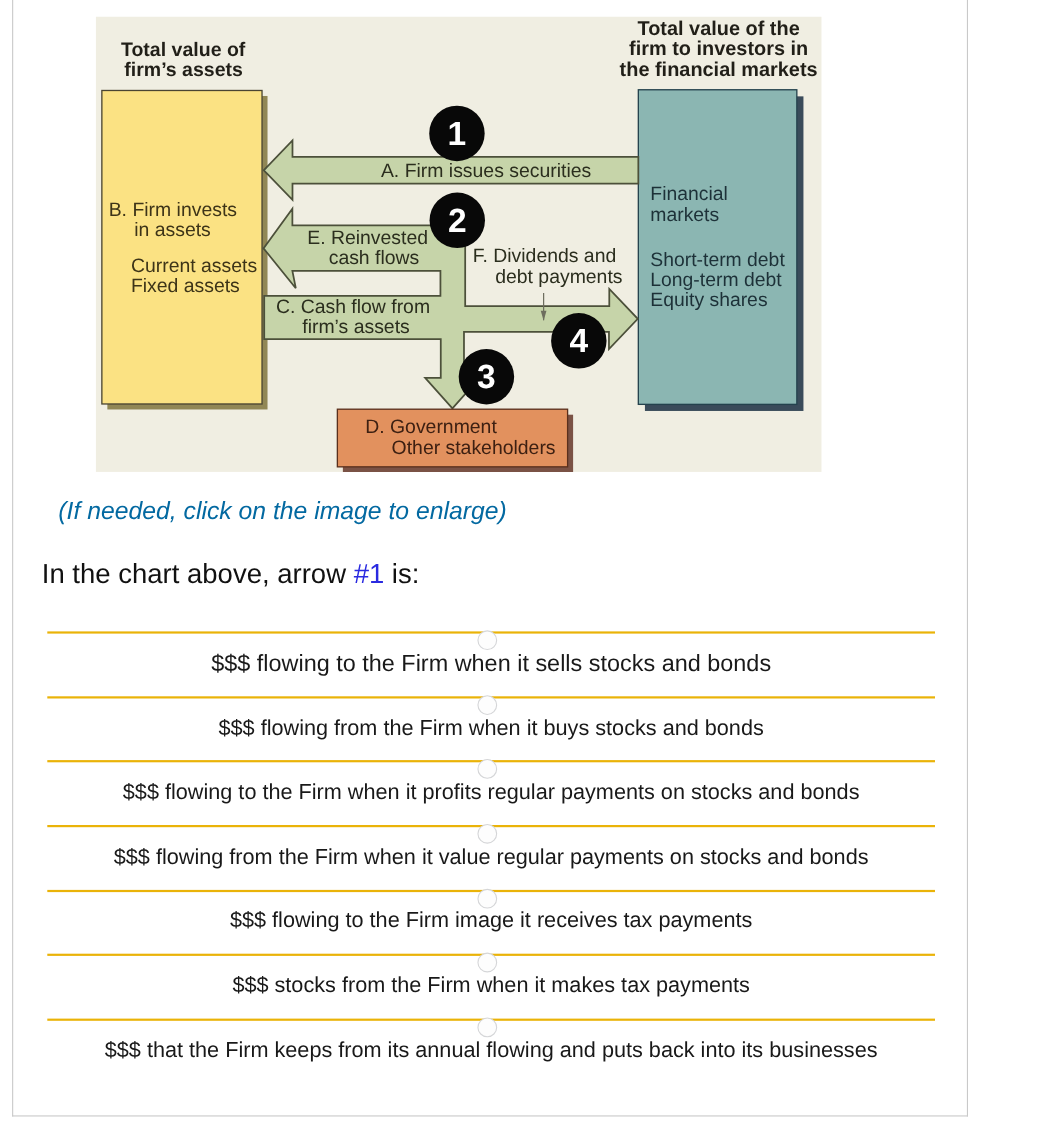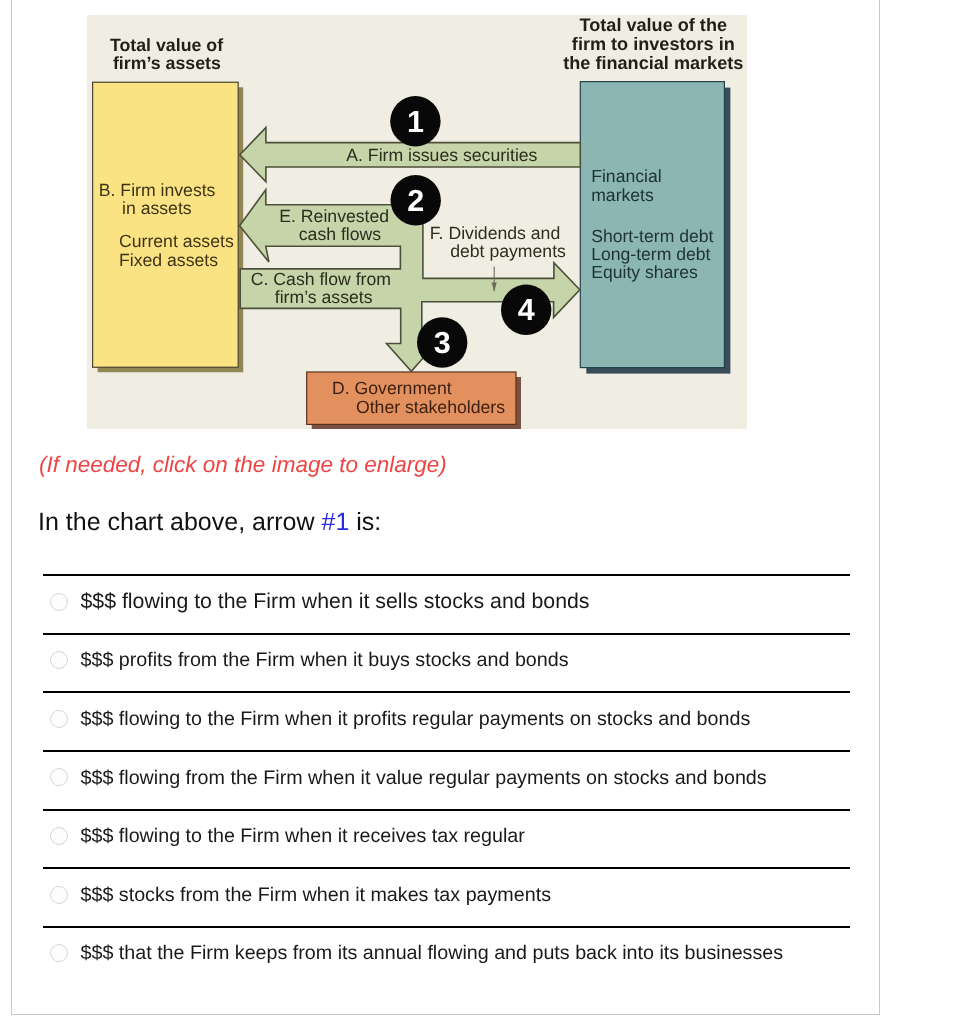--- a/index.html
+++ b/index.html
@@ -6,28 +6,28 @@
   *{box-sizing:border-box;-webkit-font-smoothing:antialiased;}
   html,body{margin:0;padding:0;}
   body{width:958px;height:1024px;background:#fff;overflow:hidden;
        font-family:"Liberation Sans",sans-serif;
        -webkit-font-smoothing:antialiased;text-rendering:geometricPrecision;}
   .card{will-change:transform;position:absolute;left:11px;top:-2px;width:869px;height:1017px;
         border:1px solid #c9c9c9;border-top:0;background:#fff;}
   .diagram{position:absolute;left:74.5px;top:17px;width:660px;height:414px;}
   .diagram svg{display:block;}
   .diagram svg text{font-family:"Liberation Sans",sans-serif;}
-  .caption{position:absolute;left:27px;top:455.5px;font-style:italic;font-size:22.5px;
-           line-height:1;color:#ef4444;white-space:nowrap;}
+  .caption{position:absolute;left:41px;top:455.5px;font-style:italic;font-size:22.5px;
+           line-height:1;color:#0369a1;white-space:nowrap;}
   .prompt{position:absolute;left:26px;top:511.5px;font-size:25px;line-height:1;
           color:#111111;white-space:nowrap;}
   .prompt .ref{color:#2a2ae0;}
   .opts{position:absolute;left:31px;top:576.3px;width:807px;}
   .opt{position:relative;display:flex;align-items:center;height:58.6px;
-       border-top:2px solid #000000;}
+       border-top:2px solid #eab308;flex-direction:column;}
   .radio{width:18px;height:18px;border:1.1px solid #d5d6d8;border-radius:50%;
          background:#fdfdfd;flex:none;margin-left:6.5px;margin-right:13px;
          position:relative;top:-3px;}
   .opt-label{font-size:19.7px;color:#191919;white-space:nowrap;position:relative;top:-2.3px;}
   .opt:first-child .opt-label{font-size:21.3px;top:-3.3px;}
 </style>
 </head>
 <body>
 
 <div class="card">
@@ -83,33 +83,33 @@
 
   <div class="prompt"><span>In the chart above, arrow </span><span class="ref">#1</span><span> is:</span></div>
 
   <div class="opts">
     <div class="opt">
         <span class="radio"></span>
         <span class="opt-label">$$$ flowing to the Firm when it sells stocks and bonds</span>
       </div>
     <div class="opt">
         <span class="radio"></span>
-        <span class="opt-label">$$$ profits from the Firm when it buys stocks and bonds</span>
+        <span class="opt-label">$$$ flowing from the Firm when it buys stocks and bonds</span>
       </div>
     <div class="opt">
         <span class="radio"></span>
         <span class="opt-label">$$$ flowing to the Firm when it profits regular payments on stocks and bonds</span>
       </div>
     <div class="opt">
         <span class="radio"></span>
         <span class="opt-label">$$$ flowing from the Firm when it value regular payments on stocks and bonds</span>
       </div>
     <div class="opt">
         <span class="radio"></span>
-        <span class="opt-label">$$$ flowing to the Firm when it receives tax regular</span>
+        <span class="opt-label">$$$ flowing to the Firm image it receives tax payments</span>
       </div>
     <div class="opt">
         <span class="radio"></span>
         <span class="opt-label">$$$ stocks from the Firm when it makes tax payments</span>
       </div>
     <div class="opt">
         <span class="radio"></span>
         <span class="opt-label">$$$ that the Firm keeps from its annual flowing and puts back into its businesses</span>
       </div>
   </div>

